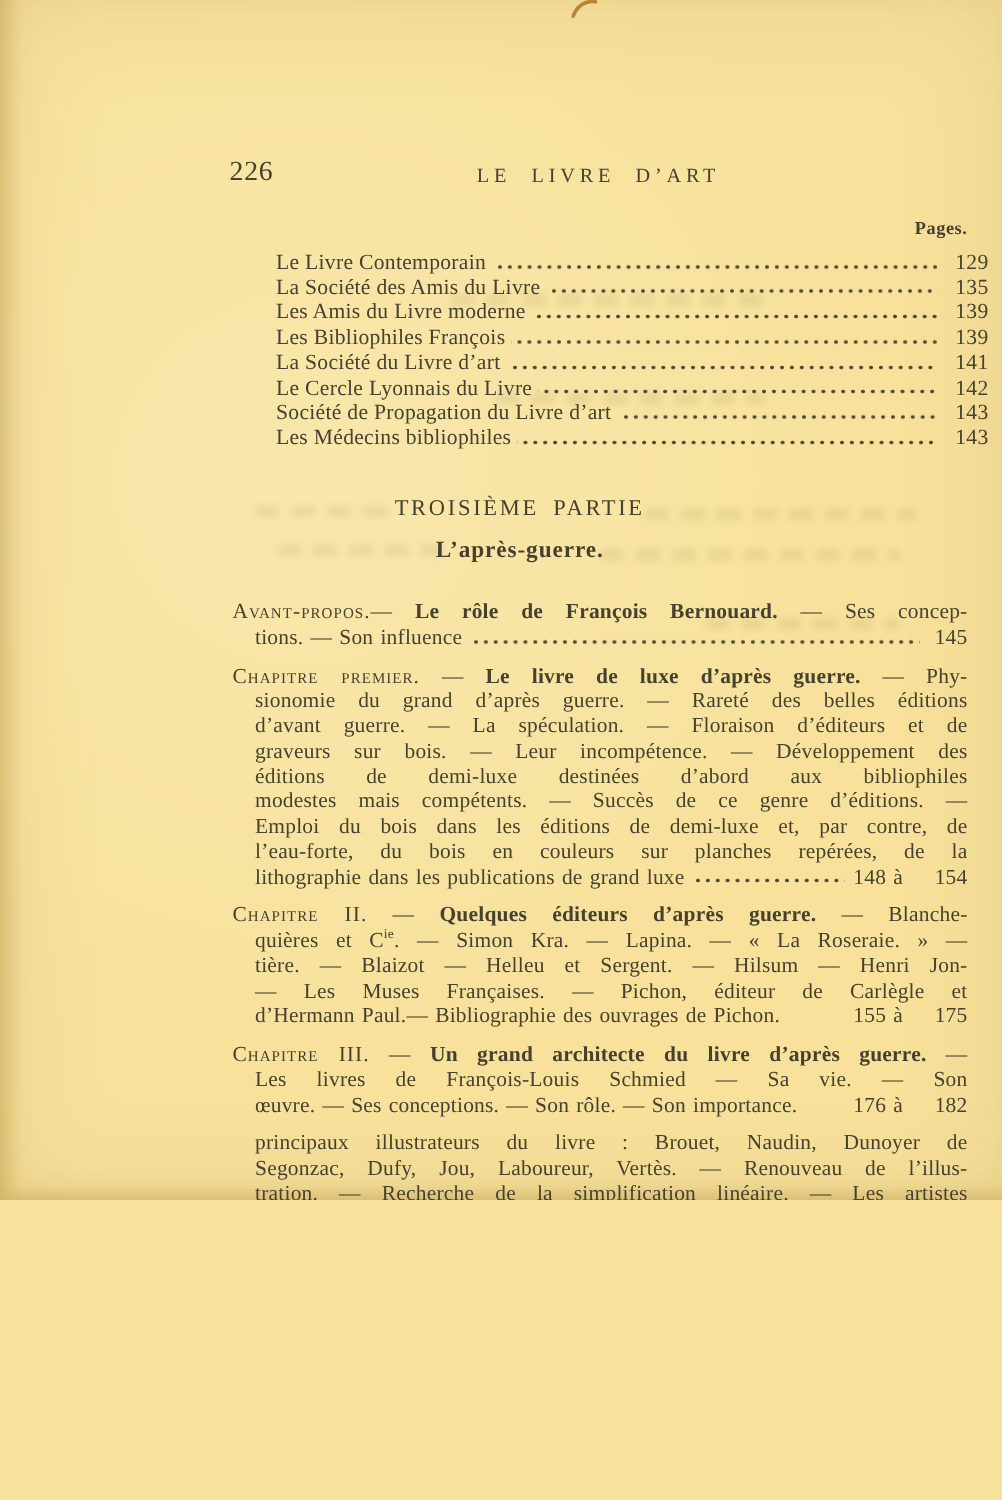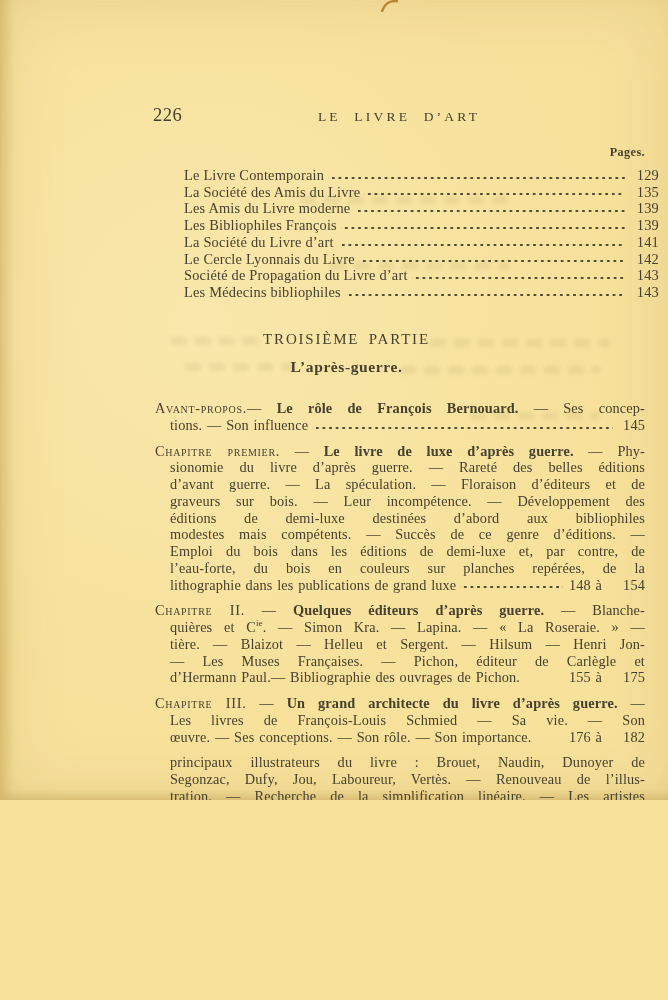--- a/index.html
+++ b/index.html
@@ -149,21 +149,21 @@
       <div class="entry">
         <div class="line first"><span class="sc">Avant-propos.</span><span class="">— </span><span class="b">Le rôle de François Bernouard.</span><span class=""> — Ses concep-</span></div>
         <div class="line indent flexline">
           <span class="linetext"><span class="">tions. — Son influence</span></span>
           <span class="leader dots"></span>
           <span class="pageto">145</span>
         </div>
       </div>
       <div class="entry">
         <div class="line first"><span class="sc">Chapitre premier.</span><span class=""> — </span><span class="b">Le livre de luxe d’après guerre.</span><span class=""> — Phy-</span></div>
-        <div class="line indent"><span class="">sionomie du livre d’après guerre. — Rareté des belles éditions</span></div>
+        <div class="line indent"><span class="">sionomie du grand d’après guerre. — Rareté des belles éditions</span></div>
         <div class="line indent"><span class="">d’avant guerre. — La spéculation. — Floraison d’éditeurs et de</span></div>
         <div class="line indent"><span class="">graveurs sur bois. — Leur incompétence. — Développement des</span></div>
         <div class="line indent"><span class="">éditions de demi-luxe destinées d’abord aux bibliophiles</span></div>
         <div class="line indent"><span class="">modestes mais compétents. — Succès de ce genre d’éditions. —</span></div>
         <div class="line indent"><span class="">Emploi du bois dans les éditions de demi-luxe et, par contre, de</span></div>
         <div class="line indent"><span class="">l’eau-forte, du bois en couleurs sur planches repérées, de la</span></div>
         <div class="line indent flexline">
           <span class="linetext"><span class="">lithographie dans les publications de grand luxe</span></span>
           <span class="leader dots"></span>
           <span class="pagefrom">148 à</span>

